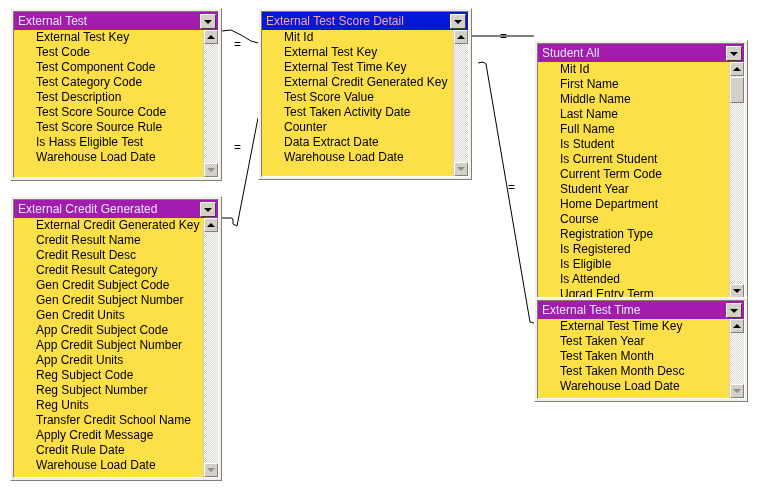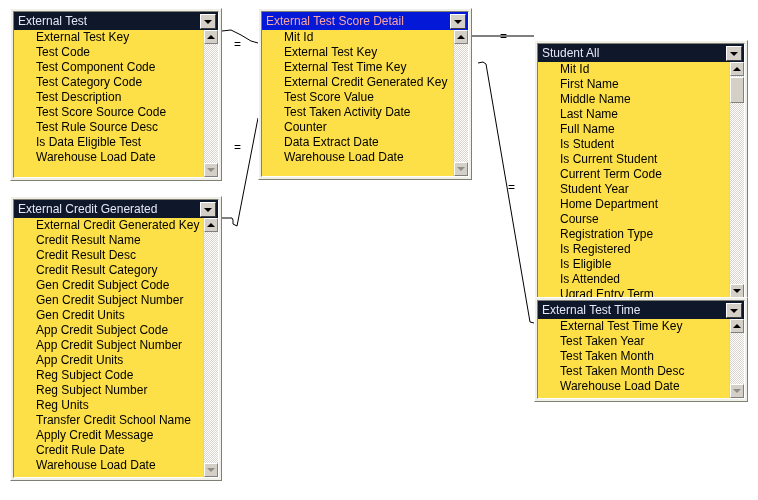--- a/index.html
+++ b/index.html
@@ -57,21 +57,21 @@
 
   
   .title-bar {
     position: absolute;
     left: 0; top: 0; right: 0;
     height: 18px;
     display: flex;
     align-items: center;
     box-sizing: border-box;
   }
-  .title-bar.inactive { background: #0f172a; }
+  .title-bar.inactive { background: #a21caf; }
   .title-bar.active   { background: #0319d7; }
 
   .title-text {
     flex: 1 1 auto;
     color: #fca5a5;
     font-size: 12px;
     line-height: 18px;
     padding-left: 4px;
     white-space: nowrap;
     overflow: hidden;
@@ -216,22 +216,22 @@
         <div class="title-text">External Test</div>
         <div class="dd-btn"></div>
       </div>
       <div class="fields">
         <div class="field">External Test Key</div>
         <div class="field">Test Code</div>
         <div class="field">Test Component Code</div>
         <div class="field">Test Category Code</div>
         <div class="field">Test Description</div>
         <div class="field">Test Score Source Code</div>
-        <div class="field">Test Rule Source Desc</div>
-        <div class="field">Is Data Eligible Test</div>
+        <div class="field">Test Score Source Rule</div>
+        <div class="field">Is Hass Eligible Test</div>
         <div class="field">Warehouse Load Date</div>
       </div>
       <div class="scrollbar">
         <div class="sb-btn up">
             <span class="arrow"></span>
           </div>
         <div class="sb-btn down disabled">
             <span class="arrow"></span>
           </div>
       </div>

